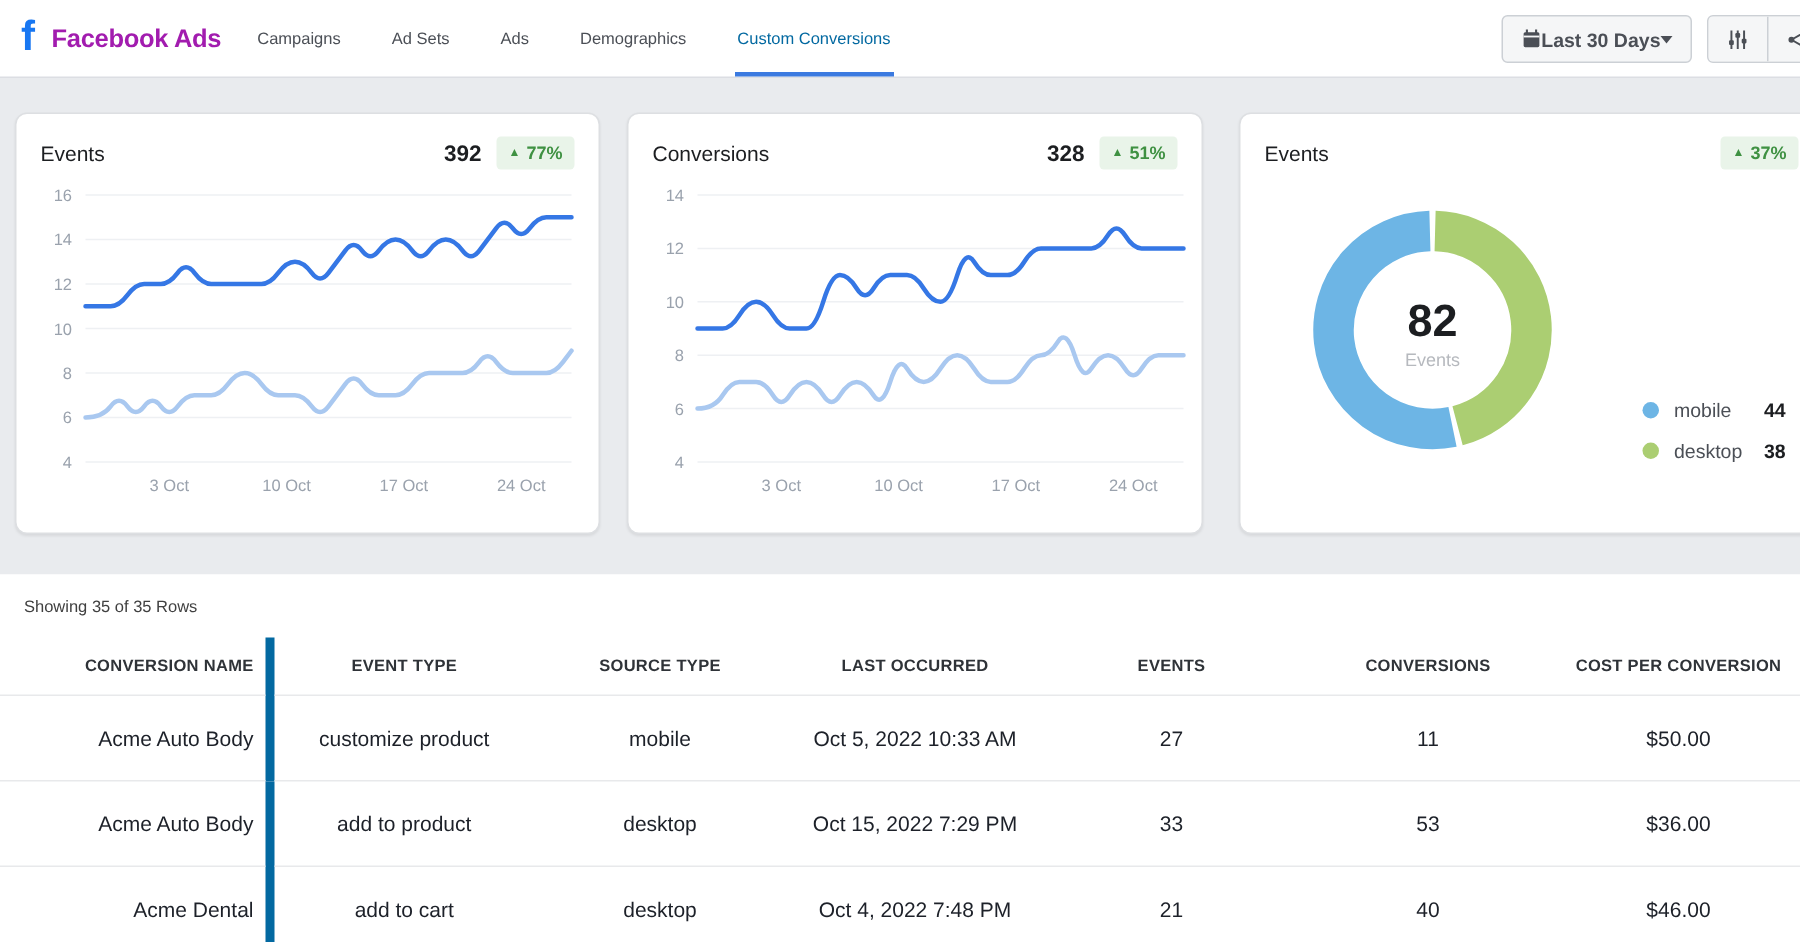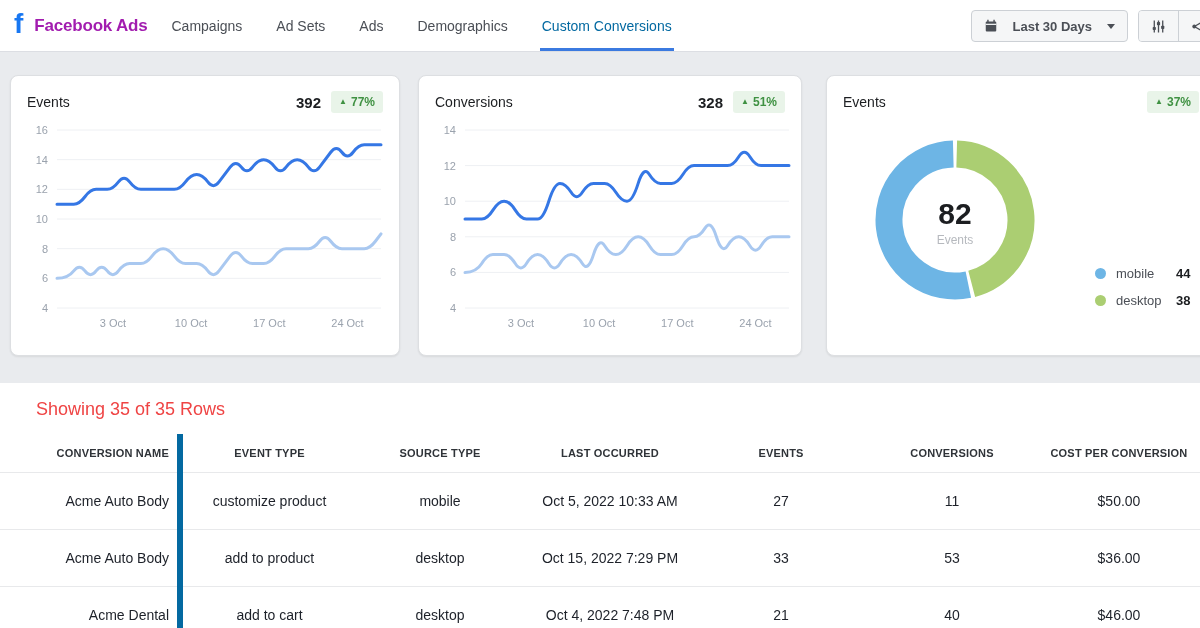--- a/index.html
+++ b/index.html
@@ -7,26 +7,26 @@
     font-family:"Liberation Sans", sans-serif; }
 
   
   .navbar { height:52px; background:#fff; border-bottom:1px solid #dcdee3;
     display:flex; align-items:stretch; padding-left:14px; position:relative; }
   .logo { align-self:center; color:#1877f2; font-size:28px; font-weight:bold;
     line-height:1; margin-right:11px; margin-top:-3px; }
   .app-title { align-self:center; font-size:17px; font-weight:bold; color:#a21caf;
     letter-spacing:-0.2px; }
   .tabs { display:flex; margin-left:22px; gap:30px; }
-  .tab { background:none; border:none; font-size:14px; color:#4b4f56; cursor:pointer;
+  .tab { background:none; border:none; font-size:11px; color:#4b4f56; cursor:pointer;
     padding:12px 2px; border-top:3px solid transparent; border-bottom:3px solid transparent;
     font-family:inherit;text-align:right; }
   .tab.active { border-bottom-color:#3b7ae0; color:#0369a1; }
   .nav-right { position:absolute; right:-18px; top:10px; display:flex; gap:10px; }
-  .date-btn { height:32px; display:flex; align-items:center; gap:15px;
+  .date-btn { height:32px; display:flex; align-items:center; gap:0;
     background:#f5f6f7; border:1px solid #ccd0d5; border-radius:4px; padding:4px 12px;
     font-size:13px; font-weight:bold; color:#4b4f56; cursor:pointer; font-family:inherit; }
   .caret { width:0; height:0; border-left:4px solid transparent;
     border-right:4px solid transparent; border-top:5px solid #4b4f56; }
   .btn-group { display:flex; border:1px solid #ccd0d5; border-radius:4px;
     overflow:hidden; background:#f5f6f7; }
   .icon-btn { width:39px; height:30px; display:flex; align-items:center;
     justify-content:center; background:#f5f6f7; border:none; cursor:pointer; }
   .icon-btn + .icon-btn { border-left:1px solid #ccd0d5; }
 
@@ -51,21 +51,21 @@
   .donut-body { display:flex; align-items:flex-end; margin-top:18px; }
   .donut-svg { width:176px; height:176px; margin-left:24px; }
   .legend { margin-left:52px; display:flex; flex-direction:column; gap:12px; }
   .legend-row { display:flex; align-items:center; font-size:13px; color:#4b4f56; }
   .dot { width:11px; height:11px; border-radius:50%; margin-right:10px; flex:none; }
   .legend-label { width:56px; }
   .legend-value { font-weight:bold; color:#1c1e21; margin-left:4px; }
 
   
   .table-section { background:#fff; }
-  .summary { font-size:18px; color:#ef4444; padding:16px 0 14px 36px; }
+  .summary { font-size:11px; color:#404040; padding:16px 0 14px 16px; }
   table { width:100%; border-collapse:collapse; table-layout:fixed; }
   th { font-size:11px; color:#2f3338; font-weight:bold; padding:13px 8px;
     text-align:center; letter-spacing:.2px; }
   td { font-size:14px; color:#1d2129; padding:0 8px; text-align:center; height:57px;
     border-top:1px solid #e8e9eb; }
   th.first, td.first { text-align:right; padding-left:22px;
     border-right:6px solid #0369a1; }
 </style>
 </head>
 <body>

